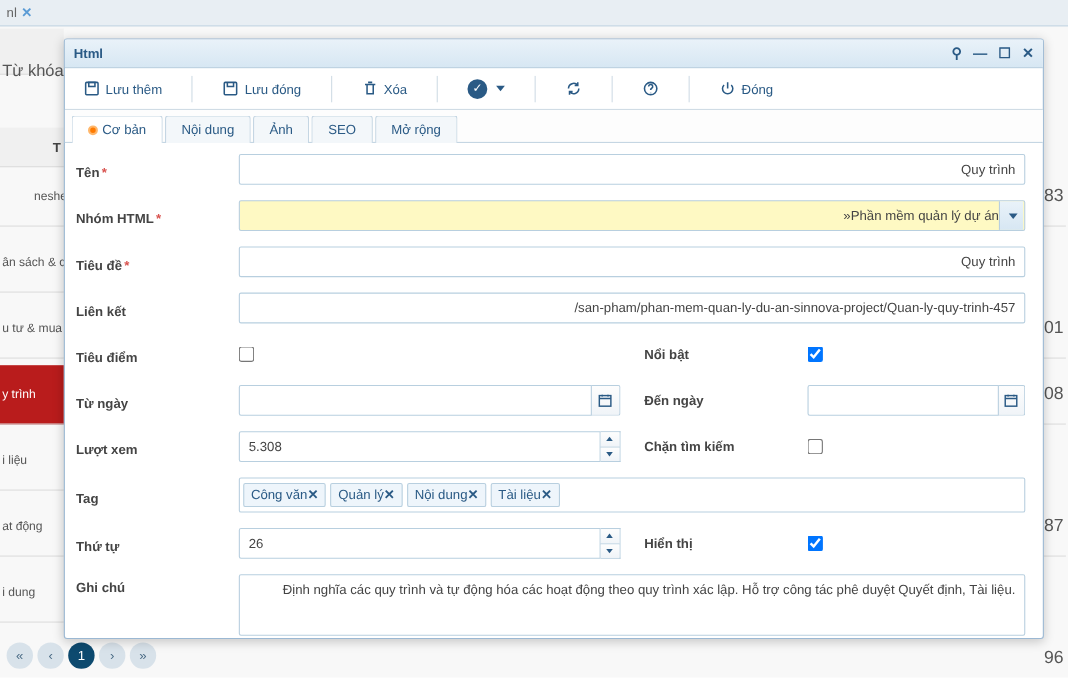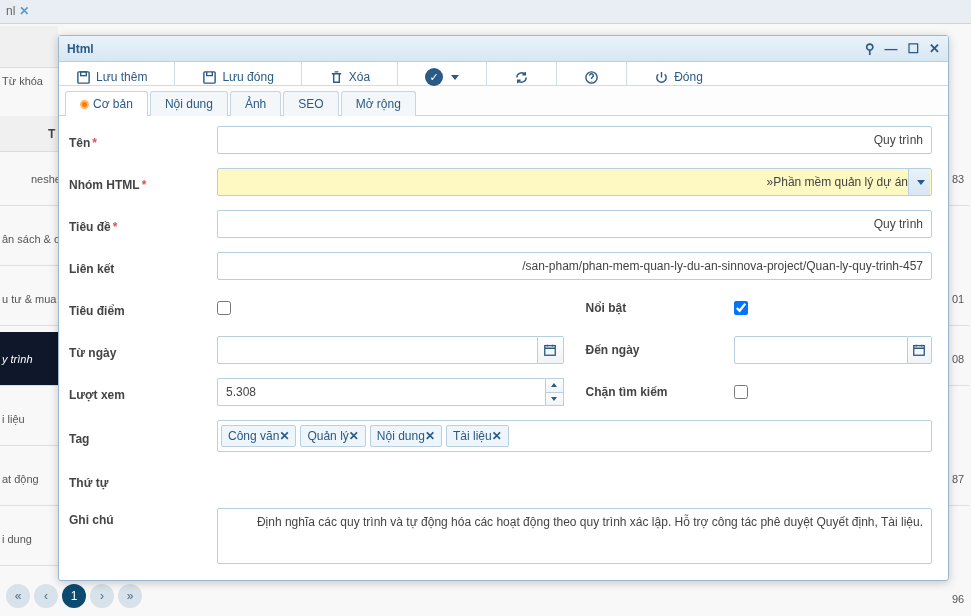--- a/index.html
+++ b/index.html
@@ -1,30 +1,30 @@
 <!DOCTYPE html>
 <html><head>
 <meta charset="utf-8">
 <style>
 * { margin:0; padding:0; box-sizing:border-box; font-family:Arial,sans-serif; font-size:12px; }
 body { background:#f8f8f8; width:971px; height:616px; overflow:hidden; position:relative; }
 .bg-tab { position:absolute; top:0; left:0; height:24px; background:#e8eef3; border-bottom:1px solid #c5d6e3; width:100%; padding:4px 6px; color:#666; }
 .bg-tab .x { color:#5a9bd5; font-weight:bold; margin-left:4px; }
 .bg-row { position:absolute; left:0; height:42px; width:58px; font-size:11px; color:#555; display:flex; align-items:center; padding-left:2px; border-bottom:1px solid #ddd; overflow:hidden; white-space:nowrap; }
 .bg-row.head { background:#f0f0f0; color:#444; font-weight:bold; }
-.bg-row.sel { background:#0f172a; color:#fff;font-style:italic; }
-.bg-num { position:absolute; right:2px; width:22px; height:42px; font-size:11px; color:#555; display:flex; align-items:center; justify-content:center; border-bottom:1px solid #ddd; }
+.bg-row.sel { background:#b91c1c; color:#fff; }
+.bg-num { position:absolute; right:2px; width:22px; height:42px; font-size:16px; color:#555; display:flex; align-items:center; justify-content:center; border-bottom:1px solid #ddd; }
 .pager { position:absolute; bottom:8px; left:6px; display:flex; gap:4px; align-items:center; }
 .pager .pbtn { width:24px; height:24px; border-radius:50%; background:#d8e2ea; display:flex; align-items:center; justify-content:center; color:#4a6b85; cursor:pointer; }
 .pager .pbtn.cur { background:#0d4a6f; color:#fff; }
 .dialog { position:absolute; top:35px; left:58px; right:22px; bottom:35px; background:#fff; border:1px solid #9bb8d3; border-radius:3px; box-shadow:0 2px 10px rgba(0,0,0,.2); display:flex; flex-direction:column; }
 .dlg-title { background:linear-gradient(#e9f2f9,#d7e7f3); height:26px; display:flex; align-items:center; padding:0 8px; color:#2a5a85; font-weight:bold; border-bottom:1px solid #b8cfdf; }
 .dlg-title .sp { flex:1; }
 .dlg-title .ico { margin-left:10px; color:#2a5a85; cursor:pointer; font-size:13px; }
-.toolbar { height:24px; border-bottom:1px solid #d0dce5; display:flex; align-items:flex-start; padding:0 6px; gap:14px; }
+.toolbar { height:38px; border-bottom:1px solid #d0dce5; display:flex; align-items:center; padding:0 6px; gap:14px; }
 .tbtn { height:30px; padding:0 10px; display:flex; align-items:center; gap:5px; color:#2a5a85; cursor:pointer; border:1px solid transparent; border-radius:2px; }
 .tsep { width:1px; height:24px; background:#d0dce5; margin:0 2px; }
 .tic { width:15px; height:15px; display:inline-flex; align-items:center; justify-content:center; }
 .tic svg { width:15px; height:15px; fill:none; stroke:#2a5a85; stroke-width:1.5; }
 .check-circ { width:18px; height:18px; background:#2a5a85; border-radius:50%; display:flex; align-items:center; justify-content:center; color:#fff; font-size:11px; }
 .caret { border-left:4px solid transparent; border-right:4px solid transparent; border-top:5px solid #2a5a85; margin-left:3px; }
 .tabs { height:30px; display:flex; padding:4px 6px 0; border-bottom:1px solid #c5d6e3; background:#fdfdfd; }
 .tab { padding:5px 14px; border:1px solid #c5d6e3; border-bottom:none; background:#f3f7fa; color:#2a5a85; cursor:pointer; margin-right:2px; border-radius:3px 3px 0 0; position:relative; top:1px; }
 .tab.active { background:#fff; }
 .tab .dot { width:9px; height:9px; border-radius:50%; background:#ff7b00; border:2px solid #ffb76b; display:inline-block; margin-right:4px; vertical-align:middle; }
@@ -59,21 +59,21 @@
 .tag { background:#eef5fb; border:1px solid #b8cfdf; border-radius:2px; padding:3px 6px; color:#2a5a85; display:flex; align-items:center; gap:0; cursor:default; }
 .tag .tx { color:#2a5a85; font-weight:bold; cursor:pointer; }
 textarea { height:56px; padding:6px 8px; resize:none; font-family:Arial; }
 input[type=checkbox] { width:14px; height:14px; cursor:pointer; }
 </style>
 </head>
 <body>
 
 <div class="bg-tab"><span>nl</span><span class="x">✕</span></div>
 <div class="bg-row head" style="top:26px"></div>
-<div style="position:absolute;top:56px;left:2px;color:#555;font-size:11px;margin-top:19px;">Từ khóa</div>
+<div style="position:absolute;top:56px;left:2px;color:#555;font-size:15px;">Từ khóa</div>
 <div class="bg-row head" style="top:116px;height:36px;">
     <span style="margin-left:46px">T</span>
   </div>
 <div id="bgrows">
     <div class="bg-row" style="top: 152px; height: 54px; padding-left: 31px;">nesheet</div>
     <div class="bg-row" style="top: 212px; height: 54px;">ân sách &amp; c</div>
     <div class="bg-row" style="top: 272px; height: 54px;">u tư &amp; mua</div>
     <div class="bg-row sel" style="top: 332px; height: 54px;">y trình</div>
     <div class="bg-row" style="top: 392px; height: 54px;">i liệu</div>
     <div class="bg-row" style="top: 452px; height: 54px;">at động</div>
@@ -287,20 +287,39 @@
             <span class="tag">
               <span>Tài liệu</span>
               <span class="tx">✕</span>
             </span>
           </div>
         </div>
     </div>
 
     <div class="frow">
       <div class="flabel">Thứ tự</div>
+      <div class="fctrl half">
+        <div class="half-col">
+          <div class="spin" style="flex:1">
+            <input type="text" value="26" style="">
+            <div class="sb">
+                <span>
+                  <i class="a up"></i>
+                </span>
+                <span>
+                  <i class="a dn"></i>
+                </span>
+              </div>
+          </div>
+        </div>
+        <div class="half-col">
+          <div class="flabel2">Hiển thị</div>
+          <input type="checkbox" checked="" style="">
+        </div>
+      </div>
     </div>
 
     <div class="frow tall">
       <div class="flabel">Ghi chú</div>
       <div class="fctrl"><textarea id="note-ta" style="">Định nghĩa các quy trình và tự động hóa các hoạt động theo quy trình xác lập. Hỗ trợ công tác phê duyệt Quyết định, Tài liệu.</textarea></div>
     </div>
 
   </div>
 </div>
 

